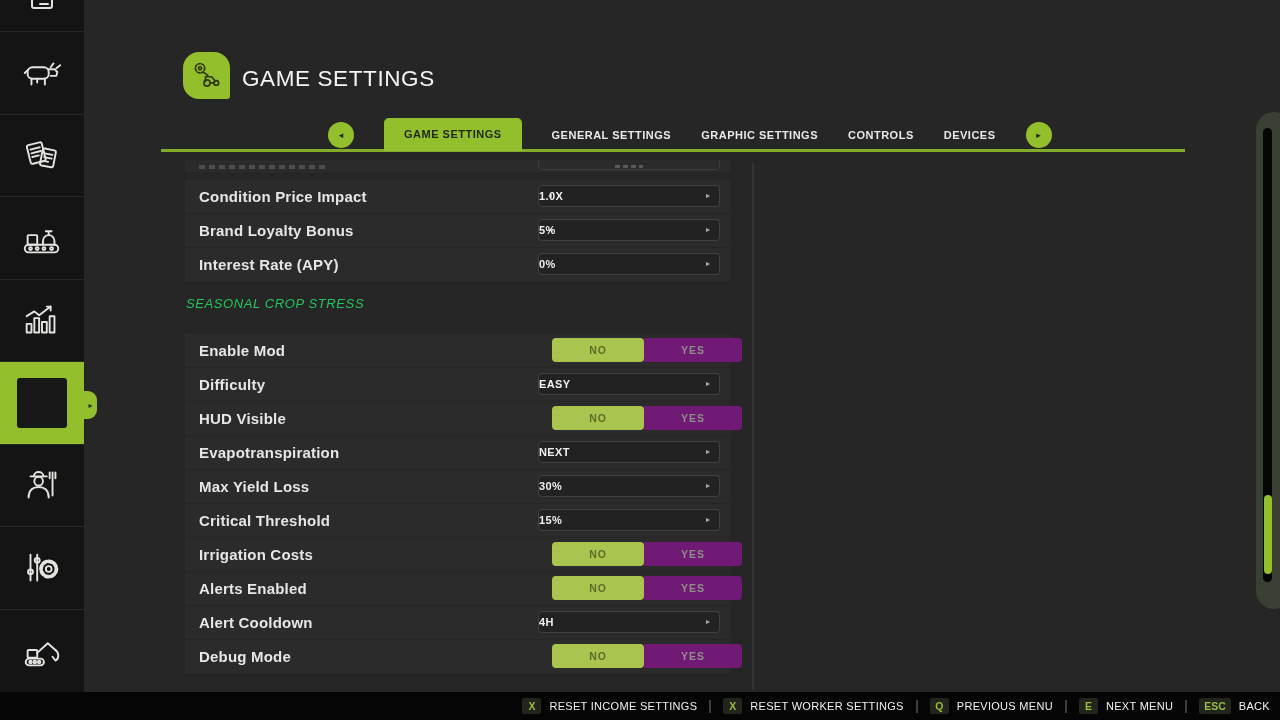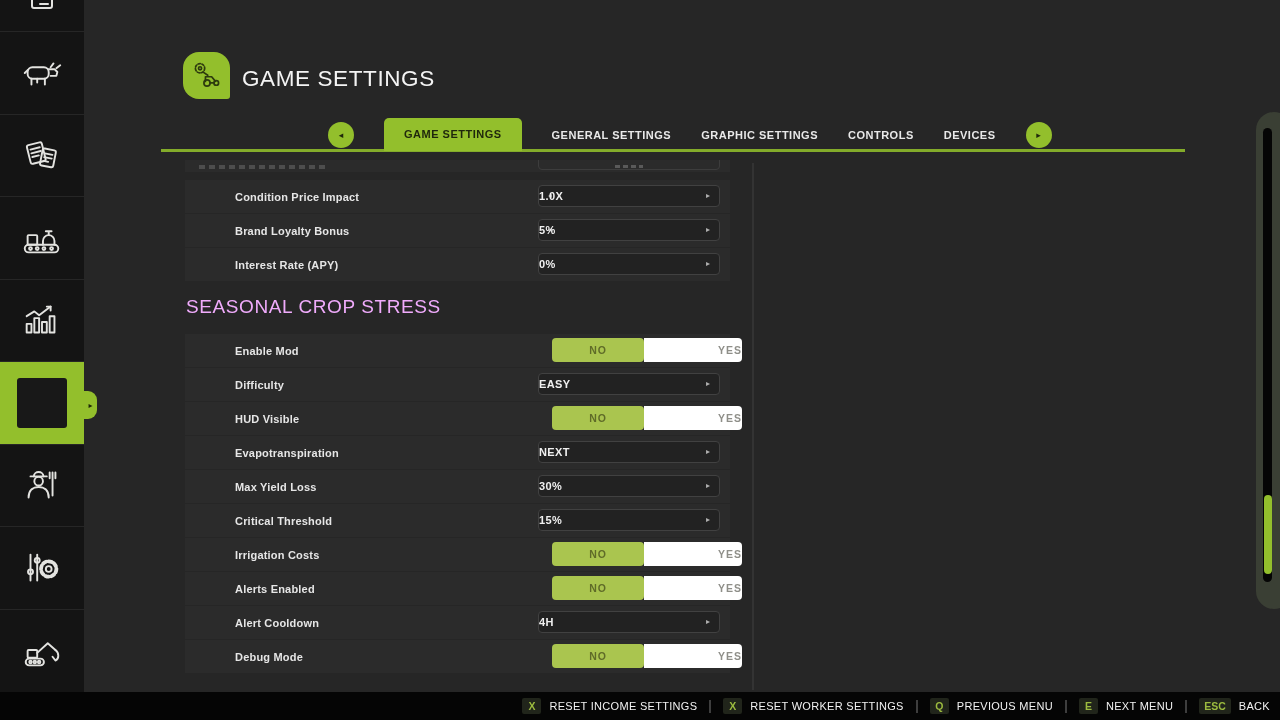--- a/index.html
+++ b/index.html
@@ -33,45 +33,45 @@
   .tab{font-size:11px;font-weight:700;color:#e9e9e9;letter-spacing:0.5px;white-space:nowrap;}
   .tab.active{background:#93bf2c;color:#1f270c;height:33px;line-height:33px;
               padding:0 20px;border-radius:5px 5px 0 0;}
 
   
   .rows{position:absolute;left:185px;width:545px;}
   .rows-top{top:160px;}
   .rows-main{top:334px;}
   .row{position:relative;height:33px;background:#2b2b2b;margin-bottom:1px;
        display:flex;align-items:center;padding-left:14px;box-sizing:border-box;}
-  .row-label{font-size:11px;font-weight:700;color:#e6e6e6;letter-spacing:0.2px;margin-left:36px;}
+  .row-label{font-size:15px;font-weight:700;color:#e6e6e6;letter-spacing:0.2px;}
 
   .clipped-row{position:relative;height:12px;background:#2b2b2b;margin-bottom:8px;overflow:hidden;}
   .clip-smudge{position:absolute;left:14px;bottom:3px;width:130px;height:4px;opacity:.45;
      background:repeating-linear-gradient(90deg,#777 0 6px,transparent 6px 10px);}
   .clip-box{position:absolute;left:353px;top:-6px;width:182px;height:16px;box-sizing:border-box;
      border:1px solid #3d3d3d;border-radius:4px;}
   .clip-val{position:absolute;left:430px;bottom:4px;width:28px;height:3px;opacity:.5;
      background:repeating-linear-gradient(90deg,#888 0 5px,transparent 5px 8px);}
 
   .stepper{position:absolute;left:353px;top:5px;width:182px;height:22px;background:#222;
            border:1px solid #414141;border-radius:4px;box-sizing:border-box;}
   .stepper .val{position:absolute;left:0;right:0;top:0;bottom:0;text-align:left;line-height:20px;
                 font-size:11px;font-weight:700;color:#f0f0f0;letter-spacing:0.4px;}
   .stepper .arr{position:absolute;top:0;bottom:0;line-height:20px;font-size:8px;color:#b0b0b0;}
   .stepper .arr.l{left:9px;} .stepper .arr.r{right:9px;}
 
   .toggle{position:absolute;left:367px;top:4px;width:190px;height:24px;display:flex;}
   .toggle .opt{height:24px;line-height:24px;text-align:center;font-size:10.5px;font-weight:700;
                letter-spacing:1px;}
   .toggle .opt.on{width:92px;background:#aac54f;color:#5f6b28;border-radius:4px;}
-  .toggle .opt.off{width:98px;background:#ffffff;color:#8f8f89;border-radius:0 4px 4px 0;text-align:right;}
-
-  .section-title{position:absolute;left:186px;top:296px;font-size:19px;color:#f0abfc;
-                 letter-spacing:0.6px;font-weight:500;}
+  .toggle .opt.off{width:98px;background:#701a75;color:#8f8f89;border-radius:0 4px 4px 0;}
+
+  .section-title{position:absolute;left:186px;top:296px;font-size:13px;color:#22c55e;
+                 letter-spacing:0.6px;font-weight:500;font-style:italic;}
 
   .list-scroll-line{position:absolute;left:752px;top:163px;width:2px;height:527px;
                     background:#3a3a3a;opacity:0.65;}
 
   
   .scroll-outer{position:absolute;left:1256px;top:112px;width:36px;height:497px;
                 background:#3a3f34;border-radius:18px;}
   .scroll-track{position:absolute;left:1263px;top:128px;width:9px;height:454px;
                 background:#050505;border-radius:5px;}
   .scroll-thumb{position:absolute;left:1263.5px;top:495px;width:8px;height:79px;

